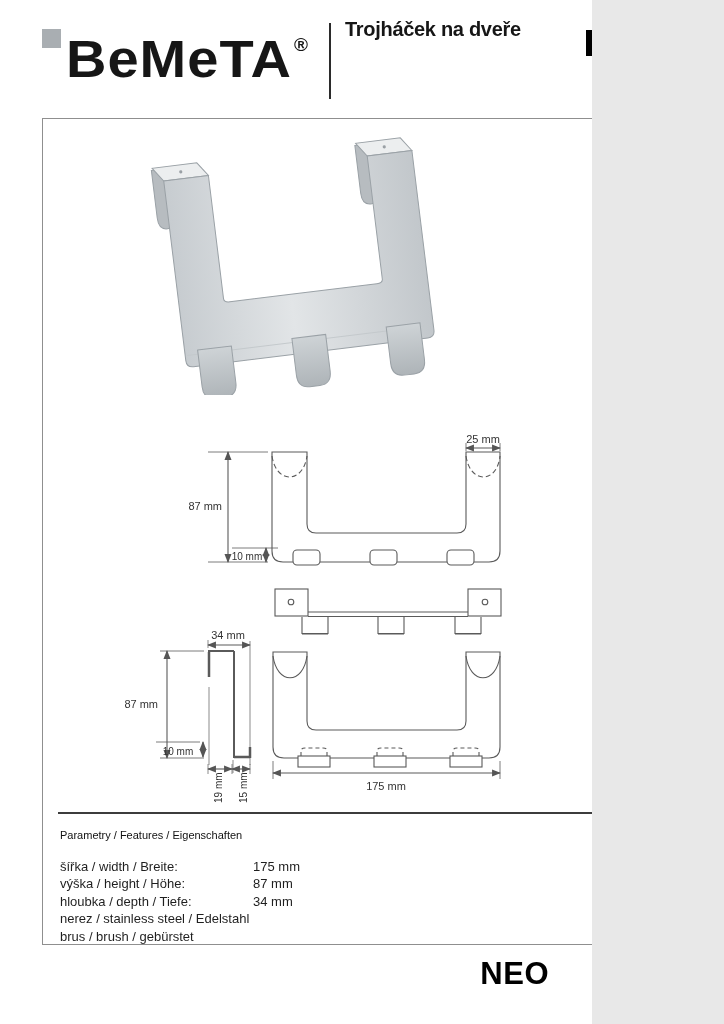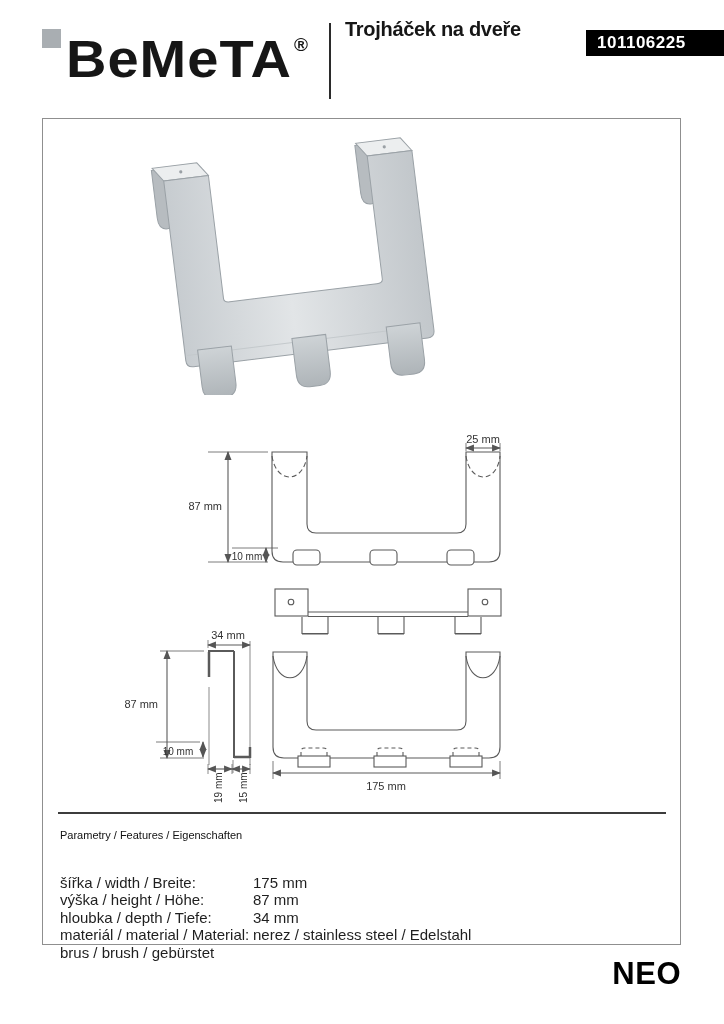--- a/index.html
+++ b/index.html
@@ -1,16 +1,16 @@
 <!DOCTYPE html>
 <html><head>
 <meta charset="utf-8">
 <style>
   html,body{margin:0;padding:0;background:#e8e8e8;}
-  .page{position:relative;width:724px;height:1024px;background:#ffffff;overflow:hidden;
+  .page{position:relative;width:592px;height:1024px;background:#ffffff;overflow:hidden;
         font-family:"Liberation Sans",sans-serif;color:#161616;}
   
   .logo{position:absolute;left:42px;top:20px;display:flex;align-items:flex-start;}
   .logo-square{width:19px;height:19px;background:#a9aeb2;margin-top:9px;}
   .brand{font-size:56px;font-weight:bold;letter-spacing:1px;line-height:56px;margin-left:5px;
          transform:scaleY(.92);transform-origin:top left;}
   .reg{font-size:19px;font-weight:bold;vertical-align:28px;margin-left:2px;}
   .hdr-divider{position:absolute;left:329px;top:23px;width:2px;height:76px;background:#2b2b2b;}
   .titles{position:absolute;left:345px;top:17px;font-size:20px;font-weight:bold;line-height:25px;
           letter-spacing:-0.3px;}
@@ -20,21 +20,21 @@
   
   .content-box{position:absolute;left:42px;top:118px;width:639px;height:827px;
           border:1px solid #8f8f8f;box-sizing:border-box;background:#fff;}
   .photo-svg{position:absolute;left:120px;top:125px;}
   .draw-svg{position:absolute;left:100px;top:425px;}
   svg text{font-family:"Liberation Sans",sans-serif;font-size:11px;fill:#333;}
   svg text.small{font-size:10px;}
   
   .param-rule{position:absolute;left:58px;top:812px;width:608px;height:2px;background:#3c3c3c;}
   .param-heading{position:absolute;left:60px;top:829px;font-size:11px;font-weight:normal;color:#111;}
-  .param-rows{position:absolute;left:60px;top:858px;font-size:15px;line-height:17.4px;color:#1f1f1f;margin-top:16px;}
+  .param-rows{position:absolute;left:60px;top:858px;font-size:13px;line-height:17.4px;color:#1f1f1f;}
   .param-row{display:flex;}
   .param-label{width:193px;}
   .neo{position:absolute;right:43px;top:956px;font-size:31px;font-weight:bold;letter-spacing:0.5px;color:#000000;}
 </style>
 </head>
 <body>
 
 <div class="page">
 
   <div class="logo">
@@ -172,21 +172,20 @@
     </div>
     <div class="param-row">
       <div class="param-label">výška / height / Höhe:</div>
       <div class="param-value">87 mm</div>
     </div>
     <div class="param-row">
       <div class="param-label">hloubka / depth / Tiefe:</div>
       <div class="param-value">34 mm</div>
     </div>
     <div class="param-row">
-      <div class="param-label">materiál / material / Material:</div>
       <div class="param-value">nerez / stainless steel / Edelstahl</div>
     </div>
     <div class="param-row">
       <div class="param-value">brus / brush / gebürstet</div>
     </div>
   </div>
 
   <div class="neo">NEO</div>
 
 </div>

